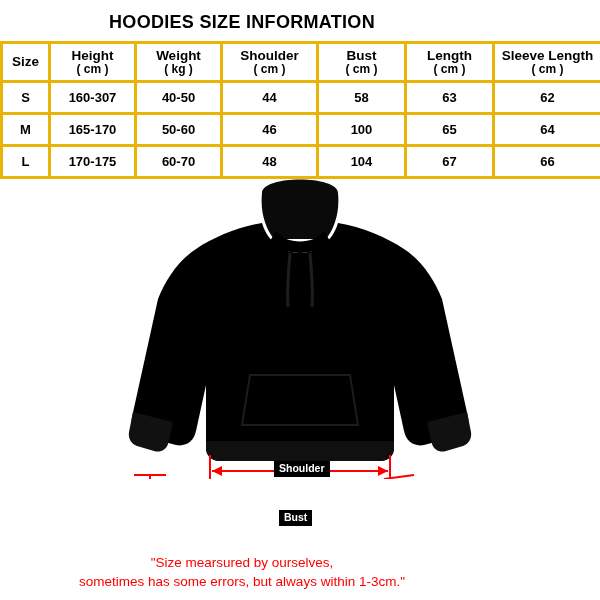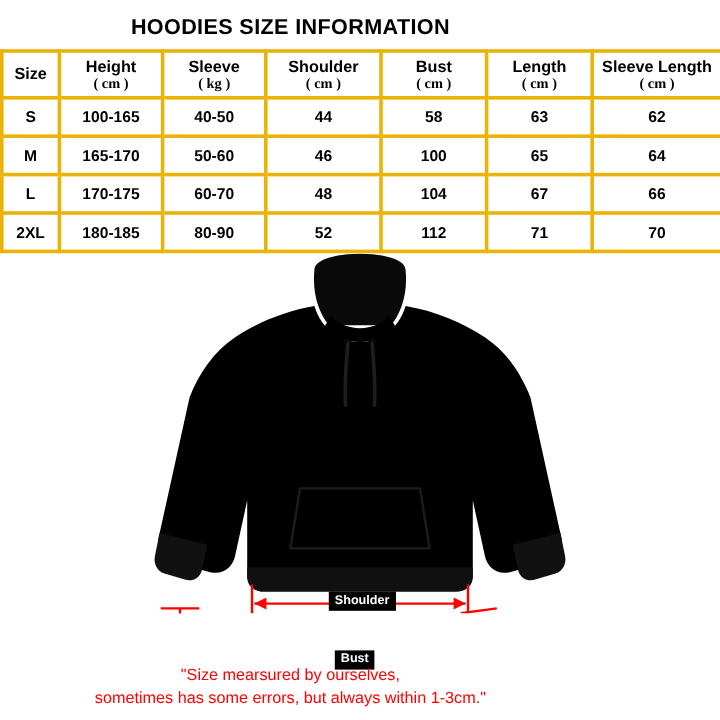--- a/index.html
+++ b/index.html
@@ -43,21 +43,20 @@
     line-height: 1.05;
   }
   table.size-table thead th {
     height: 36px;
     font-size: 13.5px;
   }
   .unit {
     display: block;
     font-size: 12px;
     font-weight: bold;
-    font-family: Liberation Serif, serif;
   }
   .col-size { width: 48px; }
   .col-height { width: 86px; }
   .col-weight { width: 86px; }
   .col-shoulder { width: 96px; }
   .col-bust { width: 88px; }
   .col-length { width: 88px; }
   .col-sleeve { width: 108px; }
 
   
@@ -115,21 +114,21 @@
     <thead>
       <tr>
         <th>
           <span>Size</span>
         </th>
         <th>
           <span>Height</span>
           <span class="unit">( cm )</span>
         </th>
         <th>
-          <span>Sleeve</span>
+          <span>Weight</span>
           <span class="unit">( kg )</span>
         </th>
         <th>
           <span>Shoulder</span>
           <span class="unit">( cm )</span>
         </th>
         <th>
           <span>Bust</span>
           <span class="unit">( cm )</span>
         </th>
@@ -139,21 +138,21 @@
         </th>
         <th>
           <span>Sleeve Length</span>
           <span class="unit">( cm )</span>
         </th>
       </tr>
     </thead>
     <tbody>
       <tr>
         <td>S</td>
-        <td>100-165</td>
+        <td>160-307</td>
         <td>40-50</td>
         <td>44</td>
         <td>58</td>
         <td>63</td>
         <td>62</td>
       </tr>
       <tr>
         <td>M</td>
         <td>165-170</td>
         <td>50-60</td>
@@ -163,29 +162,20 @@
         <td>64</td>
       </tr>
       <tr>
         <td>L</td>
         <td>170-175</td>
         <td>60-70</td>
         <td>48</td>
         <td>104</td>
         <td>67</td>
         <td>66</td>
-      </tr>
-      <tr>
-        <td>2XL</td>
-        <td>180-185</td>
-        <td>80-90</td>
-        <td>52</td>
-        <td>112</td>
-        <td>71</td>
-        <td>70</td>
       </tr>
     </tbody>
   </table>
 
   <div class="illus">
     <svg class="hoodie-svg" width="600" height="300" viewBox="0 0 600 300">
 
       <path d="M262 14 C262 -4 338 -4 338 14 C340 34 334 50 326 60 L274 60 C266 50 260 34 262 14 Z" fill="#0a0a0a"></path>
 
       <path d="M276 52 C286 66 314 66 324 52 L330 62 C316 78 284 78 270 62 Z" fill="#000"></path>

